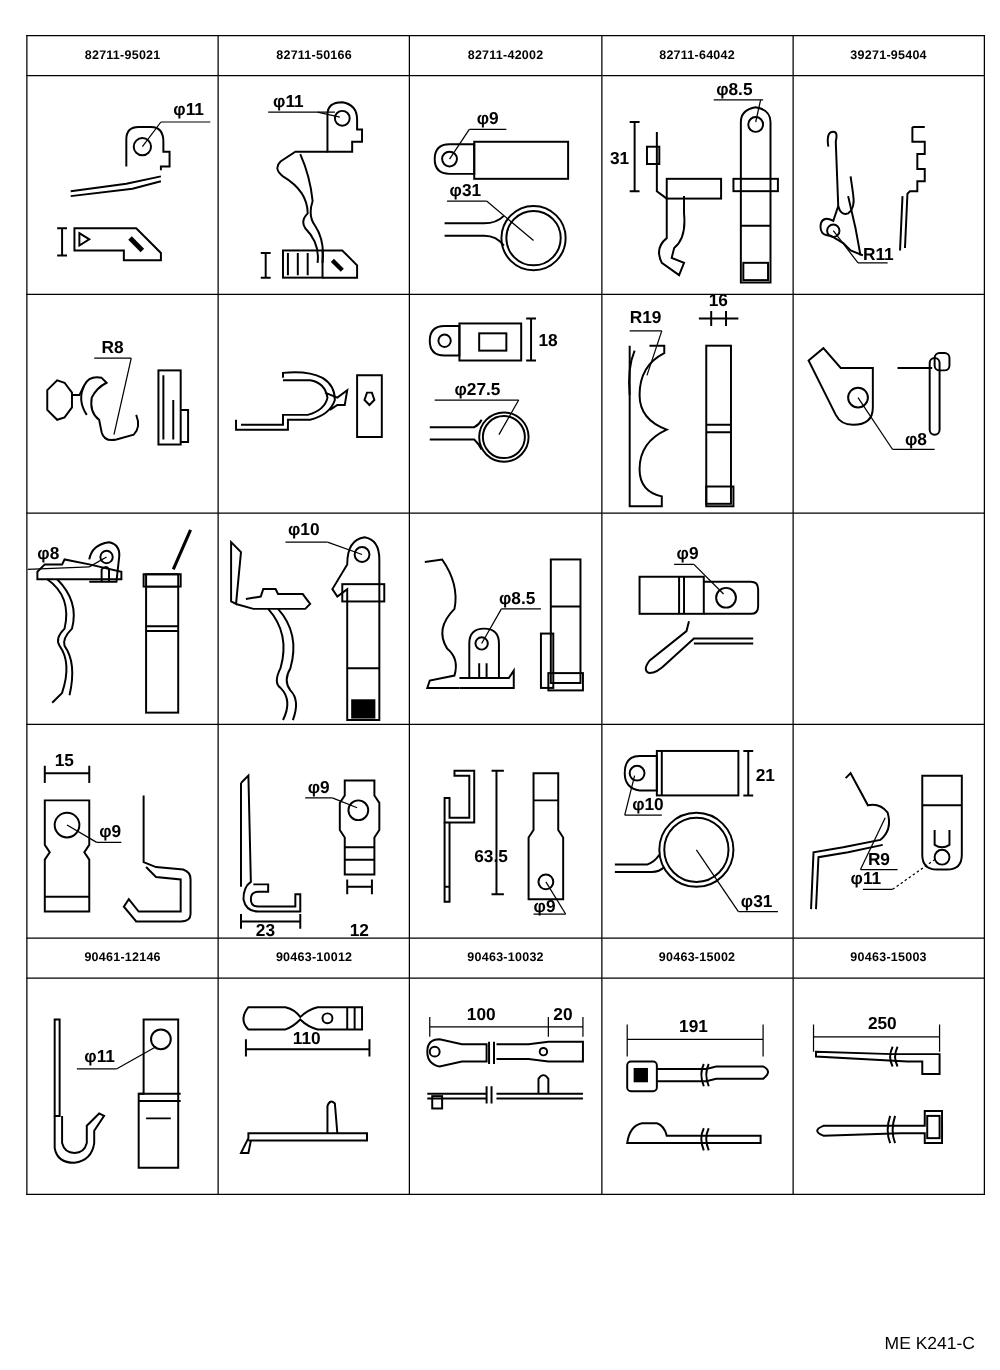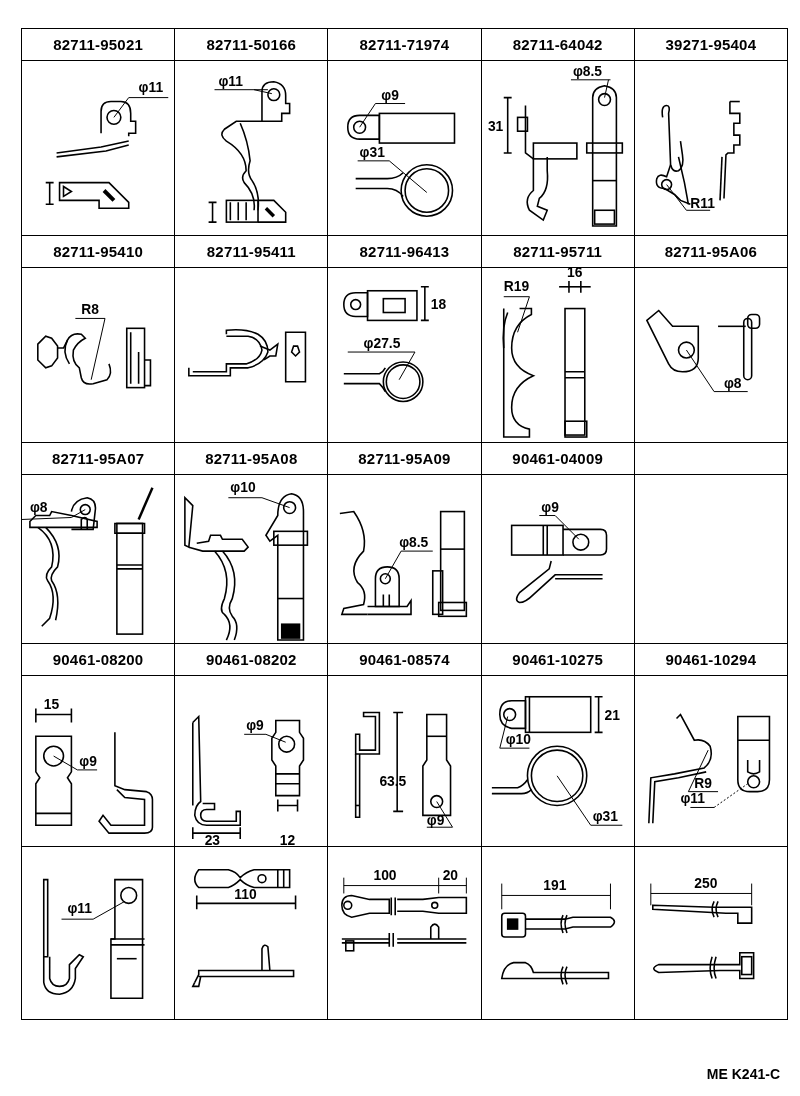--- a/index.html
+++ b/index.html
@@ -2,42 +2,42 @@
 <html><head>
 <meta charset="utf-8">
 <style>
   html, body { margin: 0; padding: 0; background: #ffffff; }
   body { width: 800px; height: 1096px; position: relative; overflow: hidden;
          font-family: "Liberation Sans", sans-serif; color: #000; }
   #sheet { position: absolute; left: 21px; top: 28px; width: 767px; }
   table.grid { border-collapse: collapse; width: 767px; table-layout: fixed; }
   table.grid td { border: 1.5px solid #000; padding: 0; vertical-align: top; }
   td.hdr { height: 31px; text-align: center; vertical-align: middle !important;
-           font-size: 15px; font-weight: bold; letter-spacing: 0.2px; }
+           font-size: 10px; font-weight: bold; letter-spacing: 0.2px; }
   td.body { position: relative; }
   .r1 td.body { height: 174px; }
   .r2 td.body { height: 174px; }
   .r3 td.body { height: 168px; }
   .r4 td.body { height: 170px; }
   .r5 td.body { height: 172px; }
   svg.part { display: block; width: 100%; height: 100%; }
   svg text { font-family: "Liberation Sans", sans-serif; font-weight: bold; font-size: 14px; fill: #000; }
-  #footer { position: absolute; right: 20px; top: 1066px; font-size: 14px; font-weight: bold; }
+  #footer { position: absolute; right: 20px; top: 1066px; font-size: 14px; font-weight: normal; }
 </style>
 </head>
 <body>
 
 <div id="sheet">
 <table class="grid">
 
   <tbody>
         <tr class="h1">
     <td class="hdr">82711-95021</td>
     <td class="hdr">82711-50166</td>
-    <td class="hdr">82711-71974</td>
+    <td class="hdr">82711-42002</td>
     <td class="hdr">82711-64042</td>
     <td class="hdr">39271-95404</td>
   </tr>
   <tr class="r1">
     <td class="body">
       <svg class="part" viewBox="0 0 154 174">
         <g fill="none" stroke="#000" stroke-width="1.6">
           <path d="M80 72 L80 50 Q80 40 90 40 L100 40 Q110 40 110 52 L110 60 L115 60 L115 72 L108 72 L108 75"></path>
           <circle cx="93" cy="56" r="7"></circle>
           <path d="M35 92 L80 86 L108 80"></path>
@@ -119,27 +119,20 @@
           <path d="M96 40 L106 40"></path>
           <path d="M88 96 L86 140"></path>
         </g>
         <line x1="32" y1="124" x2="52" y2="150" stroke="#000" stroke-width="1"></line>
         <line x1="52" y1="150" x2="76" y2="150" stroke="#000" stroke-width="1"></line>
         <text x="56" y="148">R11</text>
       </svg>
     </td>
   </tr>
 
-  <tr class="h2">
-    <td class="hdr">82711-95410</td>
-    <td class="hdr">82711-95411</td>
-    <td class="hdr">82711-96413</td>
-    <td class="hdr">82711-95711</td>
-    <td class="hdr">82711-95A06</td>
-  </tr>
   <tr class="r2">
     <td class="body">
       <svg class="part" viewBox="0 0 154 174">
         <g fill="none" stroke="#000" stroke-width="1.6">
           <path d="M16 76 L24 68 L30 70 L36 78 L36 90 L30 98 L24 100 L16 92 Z"></path>
           <path d="M36 80 L42 80 L46 72 Q50 64 60 66 L64 70 Q56 74 52 82 Q50 94 58 100 L60 110 Q62 118 72 116 L86 112 Q92 106 88 96"></path>
           <path d="M46 72 Q40 84 48 96"></path>
           <rect x="106" y="60" width="18" height="60"></rect>
           <path d="M110 64 L110 116 M118 84 L118 116 M124 92 L130 92 L130 118 L124 118"></path>
         </g>
@@ -204,27 +197,20 @@
           <rect x="110" y="50" width="8" height="62" rx="4"></rect>
           <rect x="114" y="46" width="12" height="14" rx="4"></rect>
         </g>
         <line x1="52" y1="82" x2="80" y2="124" stroke="#000" stroke-width="1"></line>
         <line x1="80" y1="124" x2="114" y2="124" stroke="#000" stroke-width="1"></line>
         <text x="90" y="120">φ8</text>
       </svg>
     </td>
   </tr>
 
-  <tr class="h3">
-    <td class="hdr">82711-95A07</td>
-    <td class="hdr">82711-95A08</td>
-    <td class="hdr">82711-95A09</td>
-    <td class="hdr">90461-04009</td>
-    <td class="hdr"></td>
-  </tr>
   <tr class="r3">
     <td class="body">
       <svg class="part" viewBox="0 0 154 168">
         <g fill="none" stroke="#000" stroke-width="1.6">
           <path d="M50 36 Q52 24 66 22 Q76 24 74 36 L72 54 L50 54"></path>
           <circle cx="64" cy="34" r="5"></circle>
           <path d="M60 54 L60 44 Q64 40 66 44 L66 54"></path>
           <path d="M8 46 L14 40 L28 40 L30 36 L50 40 L76 46 L76 52 L8 52 Z"></path>
           <path d="M16 52 Q36 66 30 92 Q22 100 26 106 Q36 120 28 144 L20 152"></path>
           <path d="M24 52 Q42 70 36 92 Q28 100 30 106 Q40 120 34 146"></path>
@@ -285,27 +271,20 @@
           <path d="M74 104 L122 104"></path>
         </g>
         <line x1="58" y1="40" x2="74" y2="40" stroke="#000" stroke-width="1"></line>
         <line x1="74" y1="40" x2="98" y2="64" stroke="#000" stroke-width="1"></line>
         <text x="60" y="36">φ9</text>
       </svg>
     </td>
     <td class="body"></td>
   </tr>
 
-  <tr class="h4">
-    <td class="hdr">90461-08200</td>
-    <td class="hdr">90461-08202</td>
-    <td class="hdr">90461-08574</td>
-    <td class="hdr">90461-10275</td>
-    <td class="hdr">90461-10294</td>
-  </tr>
   <tr class="r4">
     <td class="body">
       <svg class="part" viewBox="0 0 154 170">
         <g fill="none" stroke="#000" stroke-width="1.6">
           <path d="M14 60 L14 96 L18 102 L14 108 L14 150 L50 150 L50 108 L46 102 L50 96 L50 60 Z"></path>
           <circle cx="32" cy="80" r="10"></circle>
           <path d="M14 138 L50 138"></path>
           <path d="M94 56 L94 110 L104 114 L126 116 Q132 118 132 124 L132 152 Q132 158 124 158 L88 158 L78 146 L82 140 L90 150 L124 150 L124 124 L104 122 L96 114"></path>
           <path d="M14 38 L50 38"></path>
           <path d="M14 32 L14 46 M50 32 L50 46"></path>
@@ -387,20 +366,27 @@
         <line x1="74" y1="74" x2="54" y2="116" stroke="#000" stroke-width="1"></line>
         <line x1="54" y1="116" x2="84" y2="116" stroke="#000" stroke-width="1"></line>
         <line x1="56" y1="132" x2="80" y2="132" stroke="#000" stroke-width="1"></line>
         <line x1="80" y1="132" x2="114" y2="108" stroke="#000" stroke-width="1" stroke-dasharray="2,2"></line>
         <text x="60" y="112">R9</text>
         <text x="46" y="128">φ11</text>
       </svg>
     </td>
   </tr>
 
+  <tr class="h5">
+    <td class="hdr">90461-12146</td>
+    <td class="hdr">90463-10012</td>
+    <td class="hdr">90463-10032</td>
+    <td class="hdr">90463-15002</td>
+    <td class="hdr">90463-15003</td>
+  </tr>
   <tr class="r5">
     <td class="body">
       <svg class="part" viewBox="0 0 154 172">
         <g fill="none" stroke="#000" stroke-width="1.6">
           <path d="M22 32 L26 32 L26 110 L22 110 Z"></path>
           <path d="M22 110 L22 136 Q24 148 38 148 Q52 146 54 132 L54 122 L62 110 L58 108 L48 118 L48 132 Q46 140 38 140 Q30 140 28 132 L28 110"></path>
           <path d="M94 32 L122 32 L122 152 L90 152 L90 92 L94 92 Z"></path>
           <circle cx="108" cy="48" r="8"></circle>
           <path d="M90 92 L124 92 M90 98 L124 98"></path>
           <path d="M96 112 L116 112"></path>

